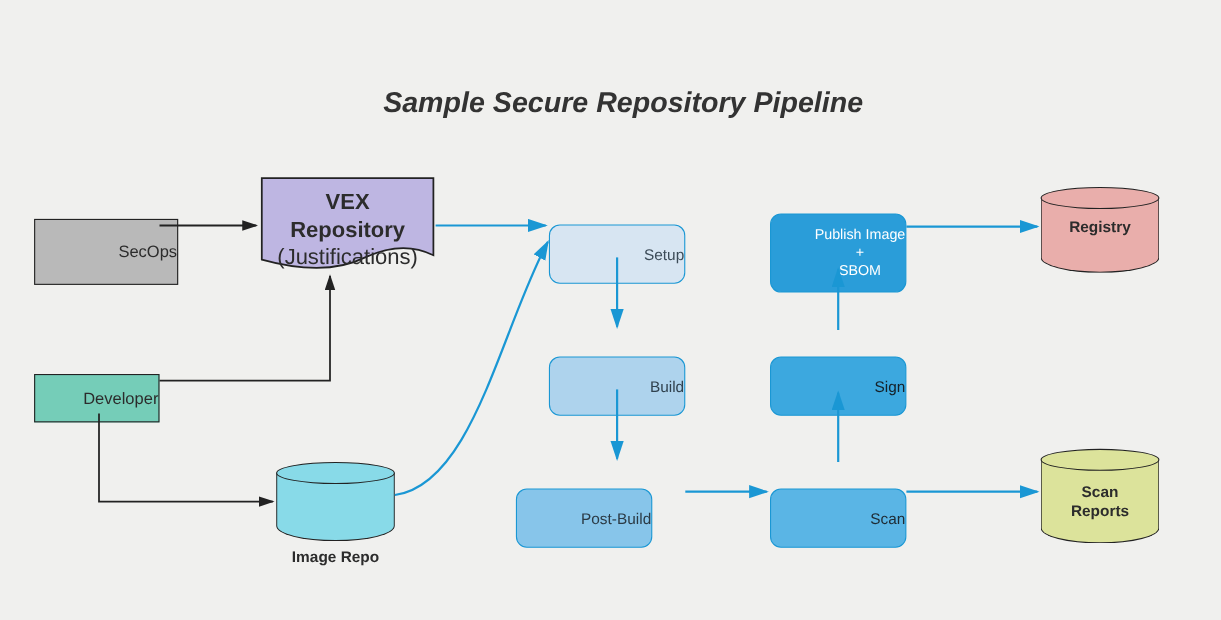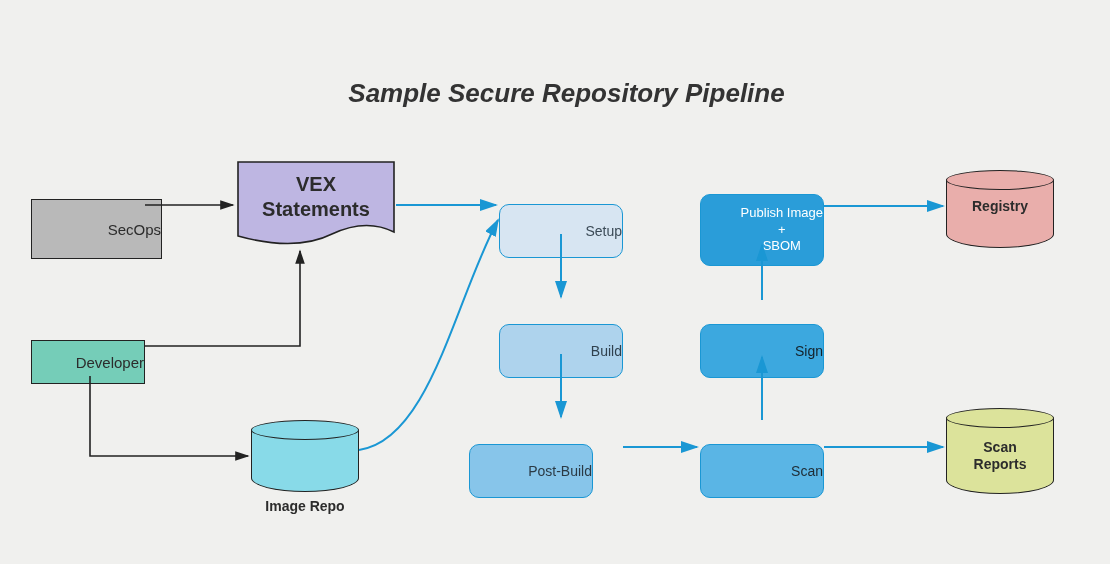--- a/index.html
+++ b/index.html
@@ -100,21 +100,22 @@
 <div class="node rect developer" style="left:31px; top:316px; width:114px; height:44px; font-size:15px;">
   <span>Developer</span>
 </div>
 
 <div class="vex" style="left:236px; top:160px; width:160px; height:85px;">
   <svg width="160" height="95" viewBox="0 0 160 95" style="position:absolute;left:0;top:0;">
     <path d="M2 2 L158 2 L158 72 Q130 58 96 74 Q60 92 2 76 Z" fill="#beb6e2" stroke="#222" stroke-width="1.6"></path>
   </svg>
   <div style="position:relative; padding-top:12px; line-height:1.25;">
     <div>VEX</div>
-    <div>Statements</div>
+    <div>Repository</div>
+    <div style="font-weight:400;">(Justifications)</div>
   </div>
 </div>
 
 <div class="cylinder coderepo" style="left:251px; top:420px; width:108px; height:72px;">
   <div class="body"></div>
   <div class="top"></div>
   <div class="label">Image Repo</div>
 </div>
 
 <div class="node rounded setup" style="left:499px; top:180px; width:124px; height:54px; font-size:14px;">

